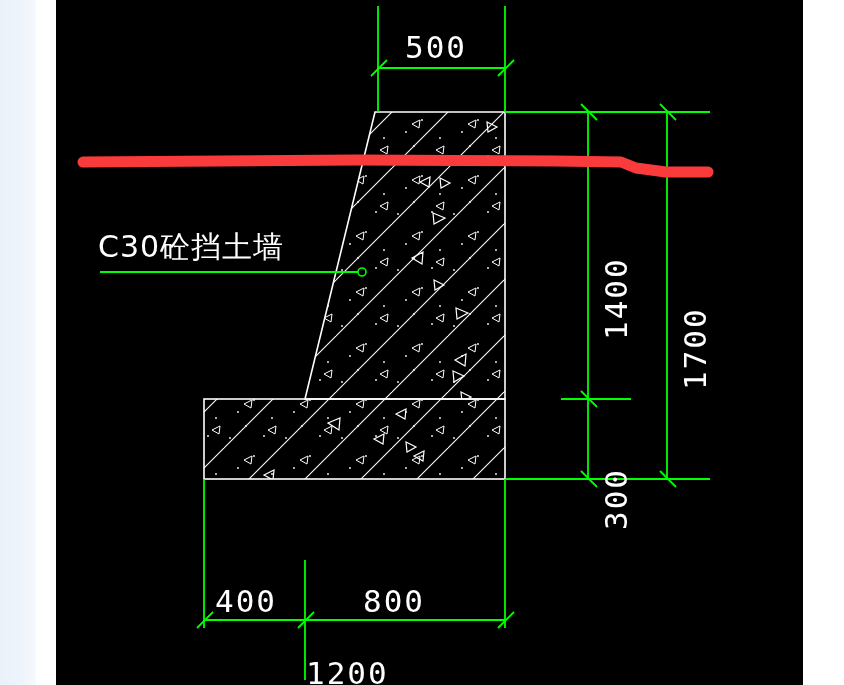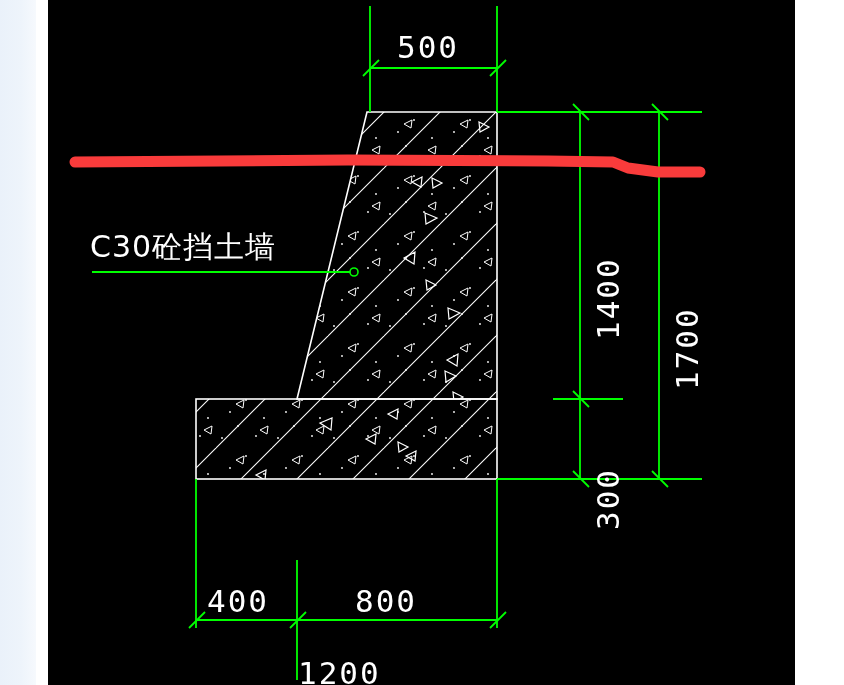--- a/index.html
+++ b/index.html
@@ -35,21 +35,21 @@
   }
   #right-white {
     position: absolute;
     left: 803px; top: 0;
     width: 41px; height: 685px;
     background: #ffffff;
   }
   
   #cad-canvas {
     position: absolute;
-    left: 48px; top: 0;
+    left: 56px; top: 0;
     width: 747px; height: 685px;
     background: #000000;
     overflow: hidden;
   }
   #cad-svg {
     position: absolute;
     left: 0; top: 0;
     width: 747px;
     height: 685px;
     display: block;

